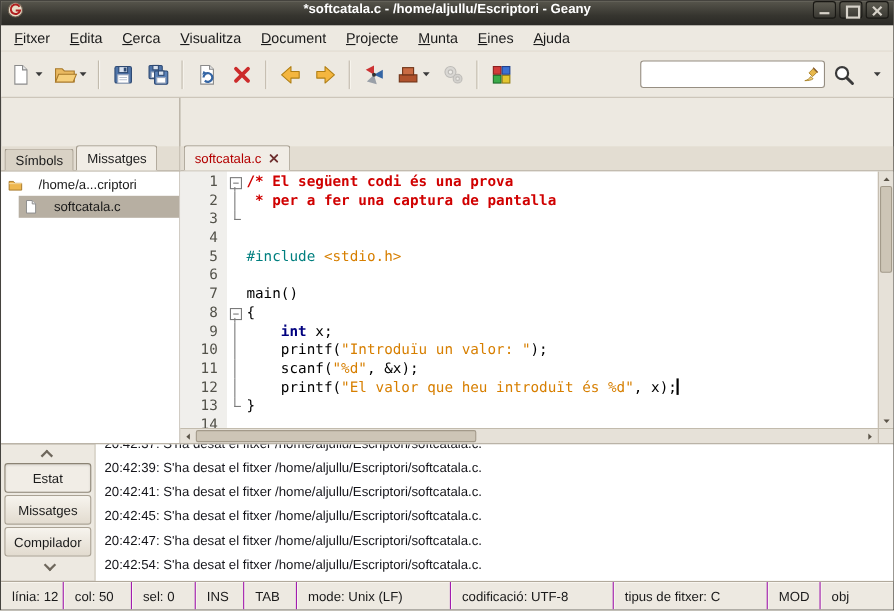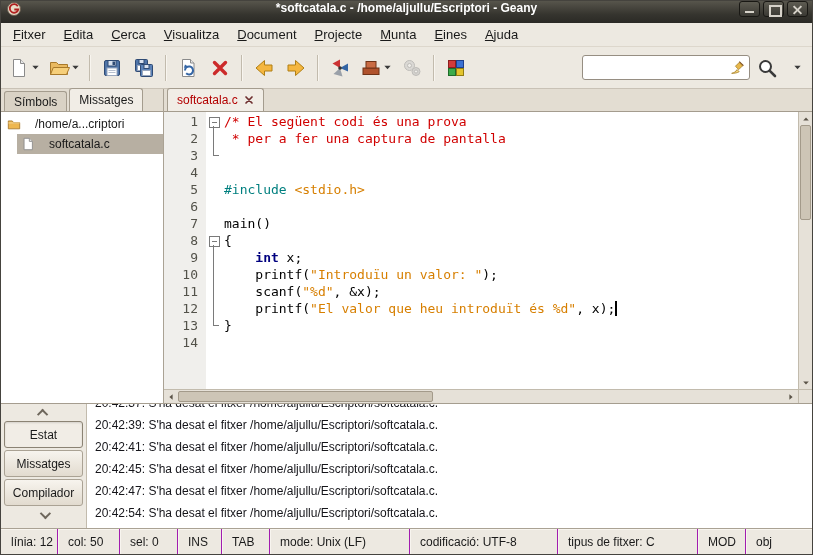--- a/index.html
+++ b/index.html
@@ -34,21 +34,21 @@
   .dd{margin-left:1px;display:flex;align-items:center;}
   .dd svg{width:9px;height:9px;display:block;}
   .tool-sep{width:2px;height:26px;min-width:2px;border-left:1px solid #c2bbad;border-right:1px solid #f8f5ef;margin:0 4px;padding:0;}
   .search-entry{margin-left:auto;width:168px;height:25px;background:#fff;border:1px solid #968e82;border-radius:3px;display:flex;align-items:center;padding:0 4px 0 6px;}
   .search-entry input{flex:1;min-width:0;border:none;outline:none;background:transparent;font-size:12px;font-family:"Liberation Sans",sans-serif;}
   .entry-icon svg{width:15px;height:15px;display:block;}
   .overflow-btn{width:18px;height:30px;display:flex;align-items:center;justify-content:center;margin-left:4px;}
 
   
   .main{flex:1;min-height:0;display:flex;}
-  .tabbar{height:23px;flex:0 0 23px;display:flex;align-items:flex-end;background:#e3ddd2;border-bottom:1px solid #a49c8e;padding-left:3px;gap:2px;}
+  .tabbar{height:23px;flex:0 0 23px;display:flex;align-items:flex-end;background:#e3ddd2;border-bottom:1px solid #a49c8e;padding-left:3px;gap:2px;margin-top:44px;}
   .tab{height:20px;display:flex;align-items:center;gap:6px;padding:0 9px;background:#d9d2c5;border:1px solid #a49c8e;border-bottom:none;border-radius:3px 3px 0 0;font-size:12px;position:relative;}
   .tab.active{height:23px;background:#f1ede6;z-index:2;}
   .tab-close svg{width:10px;height:10px;display:block;}
 
   .sidebar{width:163px;flex:0 0 163px;display:flex;flex-direction:column;border-right:1px solid #aaa294;}
   .sidebar-content{flex:1;min-height:0;background:#fff;overflow:hidden;padding-top:2px;}
   .tree-row{height:20px;display:flex;align-items:center;}
   .row-inner{display:flex;align-items:center;gap:14px;padding:0 4px;height:20px;flex:1;min-width:0;}
   .tree-row.selected .row-inner{background:#b7afa2;}
   .tree-icon{flex:0 0 14px;}
@@ -61,21 +61,21 @@
   .code-area{position:absolute;top:0;left:0;right:14px;bottom:0;overflow:hidden;padding-top:1px;background:linear-gradient(to right,#f0efec 0,#f0efec 42px,#ffffff 42px);font-family:"DejaVu Sans Mono",monospace;font-size:13px;line-height:17px;}
   .code-line{display:flex;height:17px;}
   .lnum{flex:0 0 42px;text-align:right;padding-right:8px;color:#53524a;}
   .fold{flex:0 0 16px;position:relative;}
   .f-minus::before{content:'';position:absolute;left:3px;top:4px;width:9px;height:9px;border:1px solid #7a7a7a;background:#fff linear-gradient(#7a7a7a,#7a7a7a) center/5px 1px no-repeat;}
   .f-minus::after{content:'';position:absolute;left:7px;top:13px;bottom:0;width:1px;background:#7a7a7a;}
   .f-line::before{content:'';position:absolute;left:7px;top:0;bottom:0;width:1px;background:#7a7a7a;}
   .f-corner::before{content:'';position:absolute;left:7px;top:0;height:9px;width:1px;background:#7a7a7a;}
   .f-corner::after{content:'';position:absolute;left:7px;top:8px;width:6px;height:1px;background:#7a7a7a;}
   .code-text{white-space:pre;padding-left:2px;}
-  .tk-comment{color:#d00000;}
+  .tk-comment{color:#d00000;font-weight:bold;}
   .tk-preproc{color:#007f7f;}
   .tk-string{color:#d77f00;}
   .tk-keyword{color:#00007f;font-weight:bold;}
   .tk-plain{color:#000;}
   .caret{display:inline-block;width:2px;height:15px;background:#000;vertical-align:-3px;}
 
   .vscroll{position:absolute;top:0;right:0;bottom:0;width:14px;background:#e6e1d8;border-left:1px solid #c2bbad;display:flex;flex-direction:column;}
   .scroll-arrow{flex:0 0 13px;display:flex;align-items:center;justify-content:center;}
   .scroll-arrow svg{width:8px;height:8px;display:block;}
   .vtrack{flex:1;position:relative;}

